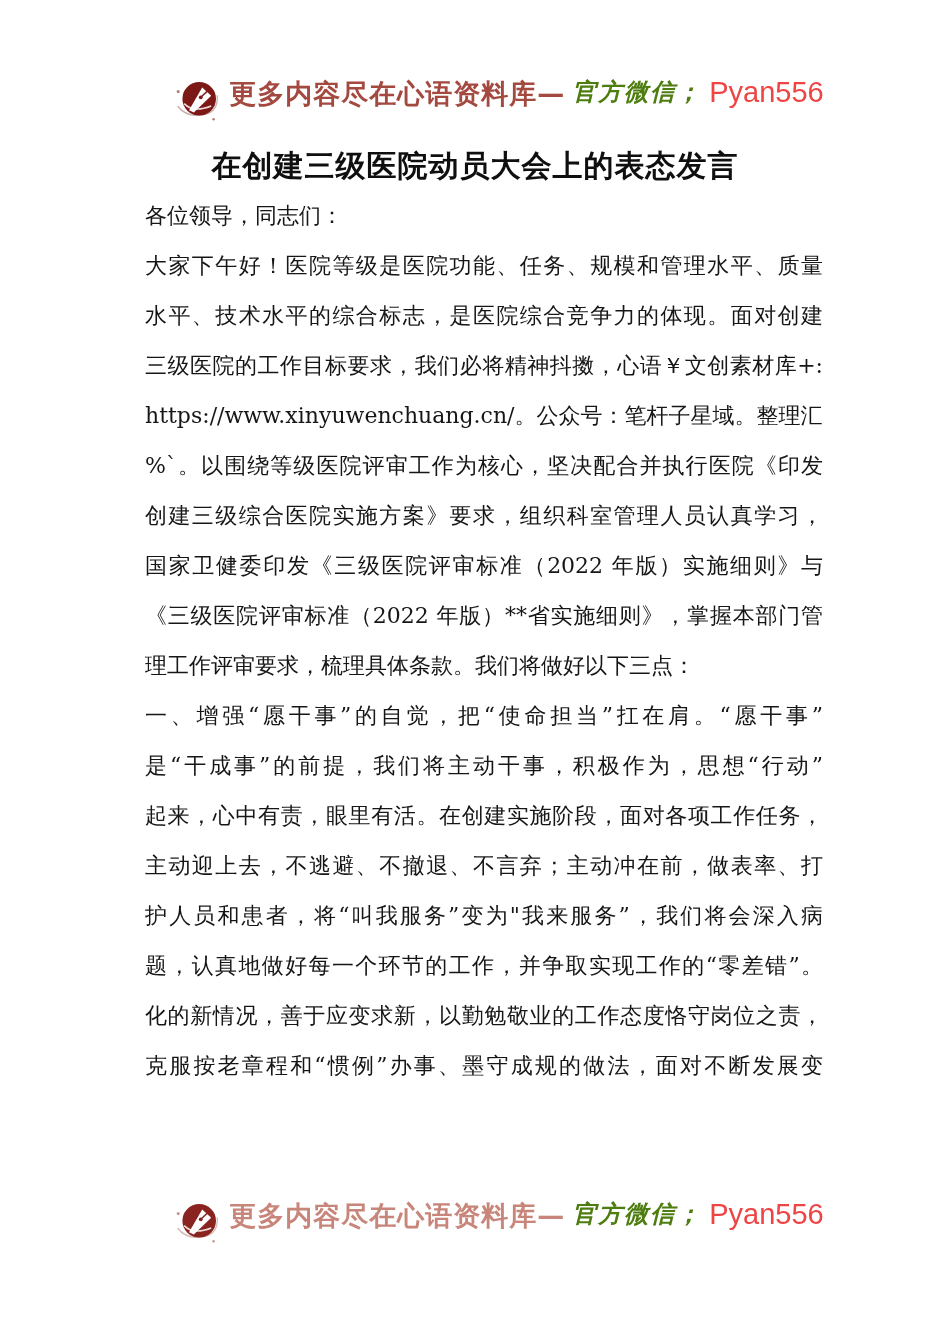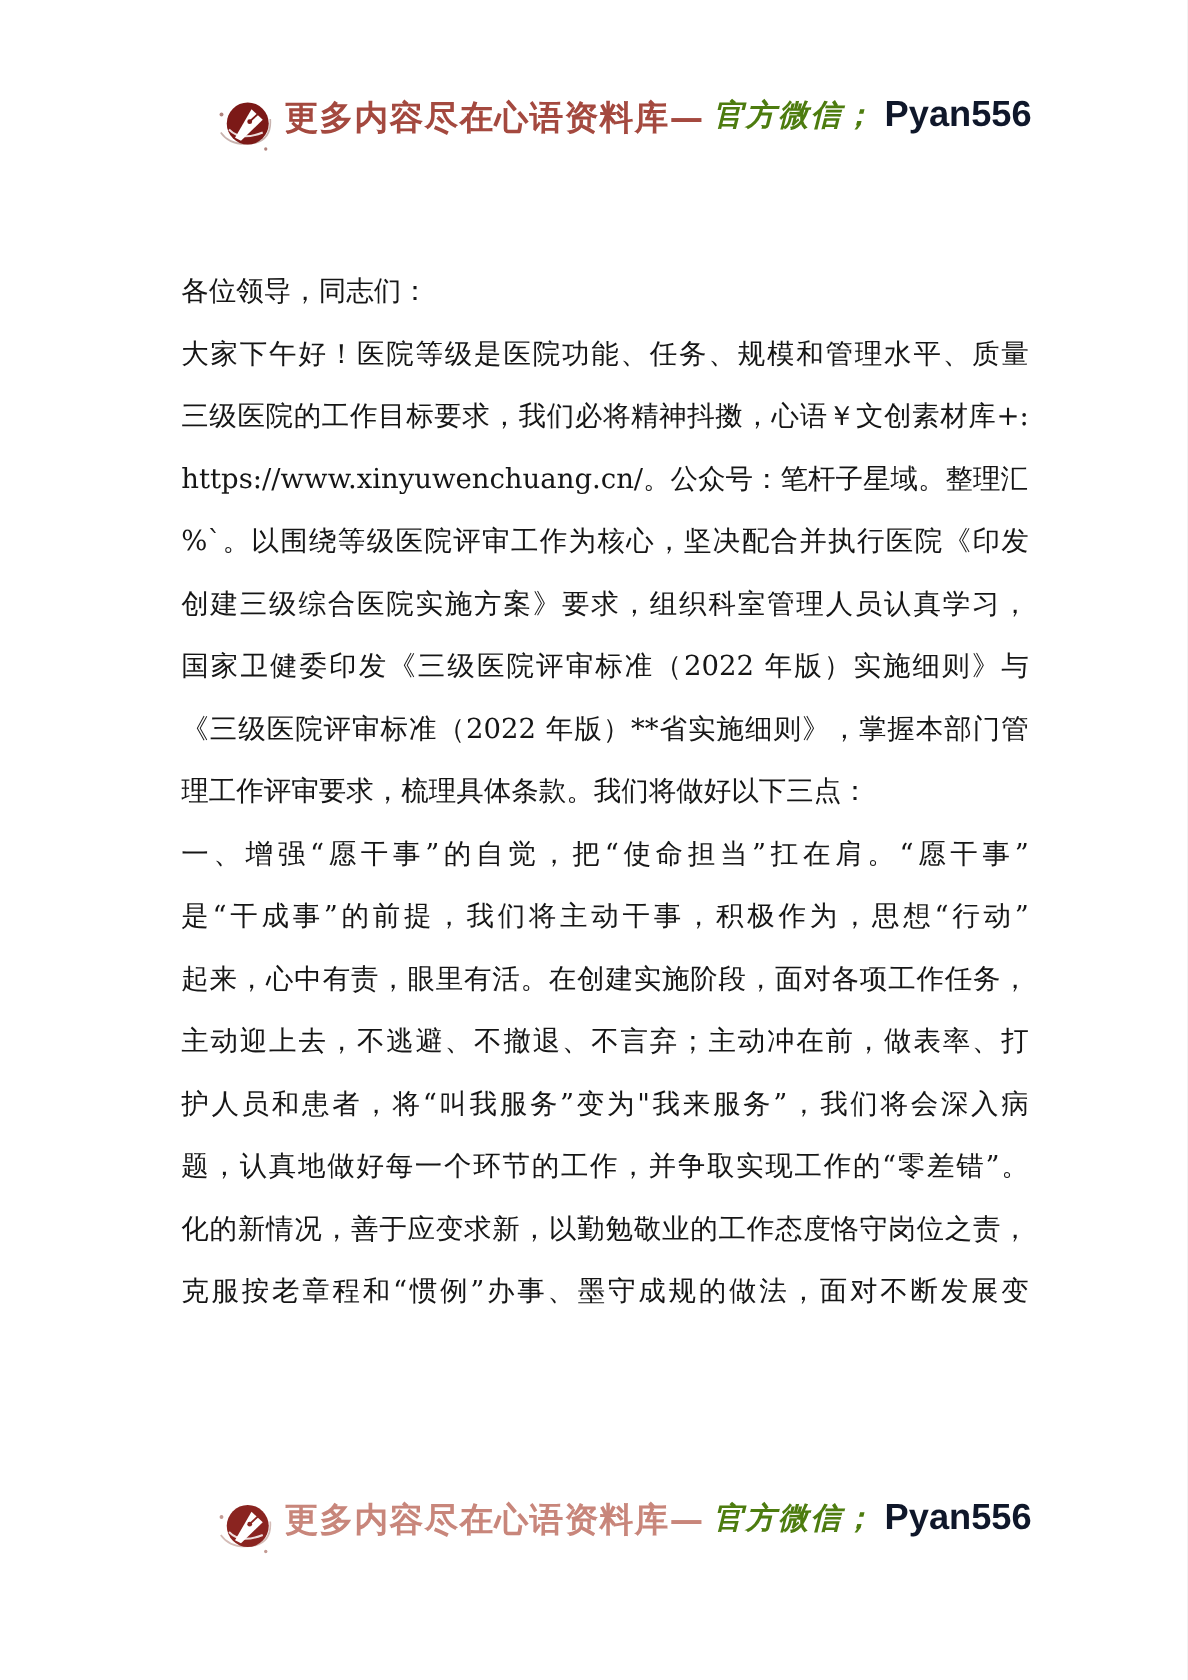--- a/index.html
+++ b/index.html
@@ -25,34 +25,33 @@
     font-size:27px; font-weight:bold; letter-spacing:1px;
     font-family:"DejaVu Serif","Liberation Serif",serif;
   }
   .watermark.header .wm-brand { color:#a4493f; }
   .watermark.footer .wm-brand { color:#c8867b; }
   .wm-label {
     font-size:24px; font-weight:bold; font-style:italic;
     color:#4d7c0f; letter-spacing:2px;
   }
   .wm-id {
-    font-size:29px; color:#0f172a;
+    font-size:29px; color:#ef4444;
     font-family:"Liberation Sans","DejaVu Sans",sans-serif;
-    font-weight:bold;
   }
   
   .doc-title {
     position:absolute; top:146px; left:0; width:100%;
     text-align:center;
     font-size:30px; font-weight:bold; color:#0f0f0f;
     letter-spacing:1px;
   }
   
   .body-text {
-    position:absolute; top:209px; left:145px; width:678px;
+    position:absolute; top:191px; left:145px; width:678px;
     color:#161616;
   }
   .line {
     font-size:22px; line-height:50px; height:50px;
     text-align:justify;
     text-align-last:justify;
     overflow:hidden;
     white-space:nowrap;
   }
   .line.para-end {
@@ -74,24 +73,26 @@
       <path d="M12.5 28.5 L23.5 9.5 L31 16.5 L16.5 30.5 Z" fill="#ffffff"></path>
       <line x1="22.5" y1="17.5" x2="28.5" y2="12" stroke="#7c1917" stroke-width="1.2"></line>
       <circle cx="22.3" cy="17.8" r="1.6" fill="#7c1917"></circle>
       <path d="M8.5 23 Q 16 31 31 25" stroke="#ffffff" stroke-width="1.3" fill="none" opacity="0.85"></path>
     </svg>
     <span class="wm-brand">更多内容尽在心语资料库—</span>
     <span class="wm-label">官方微信；</span>
     <span class="wm-id">Pyan556</span>
   </div>
 
+  <div class="doc-title">在创建三级医院动员大会上的表态发言</div>
 
   <div class="body-text">
     <div class="line para-end">各位领导，同志们：</div>
     <div class="line">大家下午好！医院等级是医院功能、任务、规模和管理水平、质量</div>
+    <div class="line">水平、技术水平的综合标志，是医院综合竞争力的体现。面对创建</div>
     <div class="line">三级医院的工作目标要求，我们必将精神抖擞，心语￥文创素材库+:</div>
     <div class="line">https://www.xinyuwenchuang.cn/。公众号：笔杆子星域。整理汇'总</div>
     <div class="line">%`。以围绕等级医院评审工作为核心，坚决配合并执行医院《印发</div>
     <div class="line">创建三级综合医院实施方案》要求，组织科室管理人员认真学习，</div>
     <div class="line">国家卫健委印发《三级医院评审标准（2022 年版）实施细则》与</div>
     <div class="line">《三级医院评审标准（2022 年版）**省实施细则》，掌握本部门管</div>
     <div class="line para-end">理工作评审要求，梳理具体条款。我们将做好以下三点：</div>
     <div class="line">一、增强“愿干事”的自觉，把“使命担当”扛在肩。“愿干事”</div>
     <div class="line">是“干成事”的前提，我们将主动干事，积极作为，思想“行动”</div>
     <div class="line">起来，心中有责，眼里有活。在创建实施阶段，面对各项工作任务，</div>

